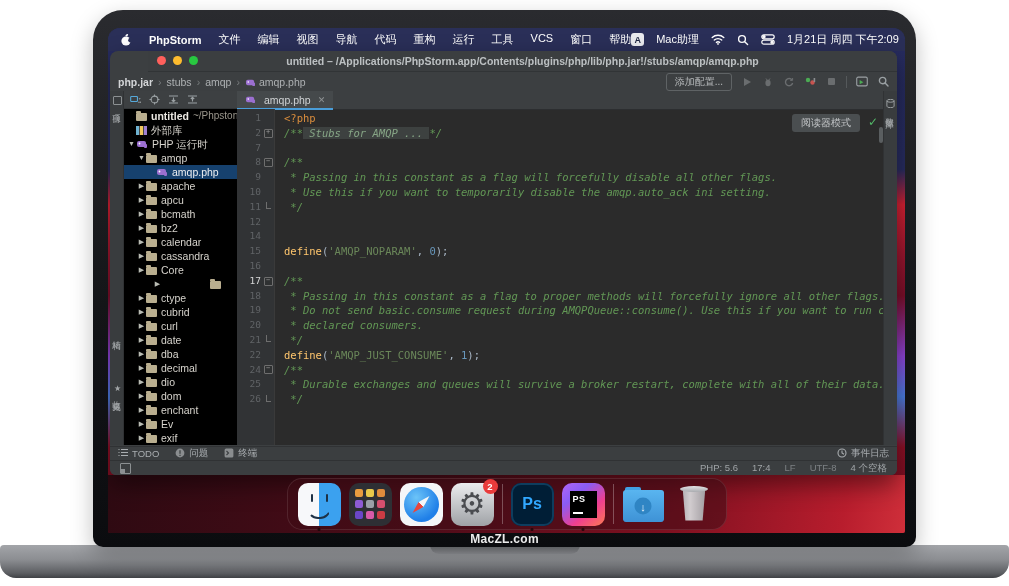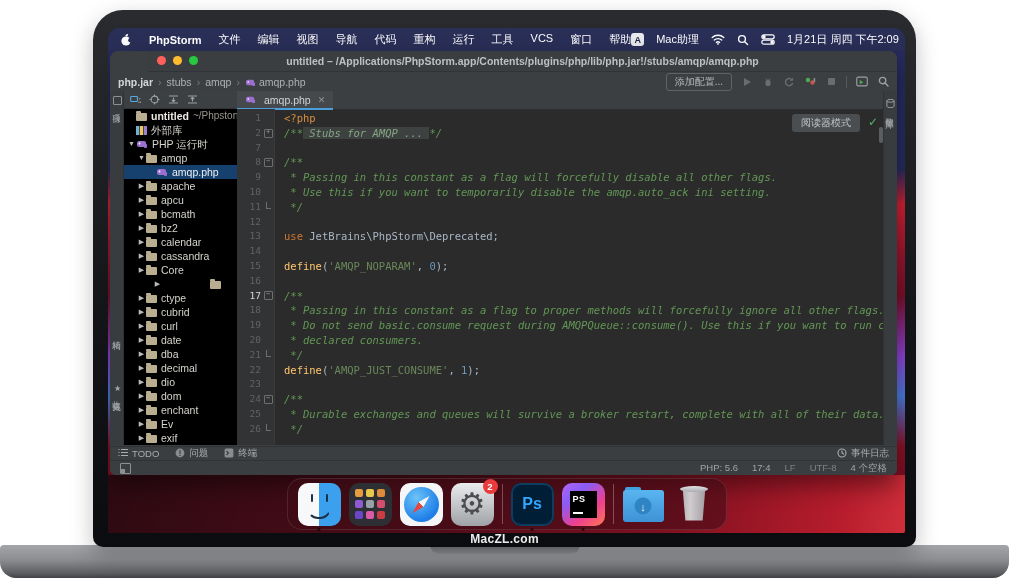--- a/index.html
+++ b/index.html
@@ -545,31 +545,29 @@
               <div class="gutterbg"></div>
               <div class="rows" id="code-rows">
                   <div class="crow"><span class="lnum">1</span><span class="fmcol"></span><span class="ctext"><span class="tk-tag">&lt;?php</span></span></div>
                   <div class="crow"><span class="lnum">2</span><span class="fmcol"><span class="fbox">+</span></span><span class="ctext"><span class="tk-c">/**</span><span class="tk-foldtx"> Stubs for AMQP ... </span><span class="tk-c">*/</span></span></div>
                   <div class="crow"><span class="lnum">7</span><span class="fmcol"></span><span class="ctext"></span></div>
                   <div class="crow"><span class="lnum">8</span><span class="fmcol"><span class="fbox">−</span></span><span class="ctext"><span class="tk-c">/**</span></span></div>
                   <div class="crow"><span class="lnum">9</span><span class="fmcol"></span><span class="ctext"><span class="tk-c"> * Passing in this constant as a flag will forcefully disable all other flags.</span></span></div>
                   <div class="crow"><span class="lnum">10</span><span class="fmcol"></span><span class="ctext"><span class="tk-c"> * Use this if you want to temporarily disable the amqp.auto_ack ini setting.</span></span></div>
                   <div class="crow"><span class="lnum">11</span><span class="fmcol"><span class="fend"></span></span><span class="ctext"><span class="tk-c"> */</span></span></div>
                   <div class="crow"><span class="lnum">12</span><span class="fmcol"></span><span class="ctext"></span></div>
-                  <div class="crow"><span class="lnum">13</span><span class="fmcol"></span><span class="ctext"><span class="tk-k">use </span><span class="tk-p">JetBrains\PhpStorm\Deprecated;</span></span></div>
                   <div class="crow"><span class="lnum">14</span><span class="fmcol"></span><span class="ctext"></span></div>
                   <div class="crow"><span class="lnum">15</span><span class="fmcol"></span><span class="ctext"><span class="tk-f">define</span><span class="tk-p">(</span><span class="tk-s">'AMQP_NOPARAM'</span><span class="tk-p">, </span><span class="tk-n">0</span><span class="tk-p">);</span></span></div>
                   <div class="crow"><span class="lnum">16</span><span class="fmcol"></span><span class="ctext"></span></div>
                   <div class="crow"><span class="lnum cur">17</span><span class="fmcol"><span class="fbox">−</span></span><span class="ctext"><span class="tk-c">/**</span></span></div>
                   <div class="crow"><span class="lnum">18</span><span class="fmcol"></span><span class="ctext"><span class="tk-c"> * Passing in this constant as a flag to proper methods will forcefully ignore all other flags.</span></span></div>
                   <div class="crow"><span class="lnum">19</span><span class="fmcol"></span><span class="ctext"><span class="tk-c"> * Do not send basic.consume request during AMQPQueue::consume(). Use this if you want to run callback on to</span></span></div>
                   <div class="crow"><span class="lnum">20</span><span class="fmcol"></span><span class="ctext"><span class="tk-c"> * declared consumers.</span></span></div>
                   <div class="crow"><span class="lnum">21</span><span class="fmcol"><span class="fend"></span></span><span class="ctext"><span class="tk-c"> */</span></span></div>
                   <div class="crow"><span class="lnum">22</span><span class="fmcol"></span><span class="ctext"><span class="tk-f">define</span><span class="tk-p">(</span><span class="tk-s">'AMQP_JUST_CONSUME'</span><span class="tk-p">, </span><span class="tk-n">1</span><span class="tk-p">);</span></span></div>
-                  <div class="crow"><span class="lnum">23</span><span class="fmcol"></span><span class="ctext"></span></div>
                   <div class="crow"><span class="lnum">24</span><span class="fmcol"><span class="fbox">−</span></span><span class="ctext"><span class="tk-c">/**</span></span></div>
                   <div class="crow"><span class="lnum">25</span><span class="fmcol"></span><span class="ctext"><span class="tk-c"> * Durable exchanges and queues will survive a broker restart, complete with all of their data.</span></span></div>
                   <div class="crow"><span class="lnum">26</span><span class="fmcol"><span class="fend"></span></span><span class="ctext"><span class="tk-c"> */</span></span></div>
                 </div>
               <div class="reader">阅读器模式</div>
               <div class="reader-check">✓</div>
               <div class="sbthumb"></div>
             </div>
           </div>
 

